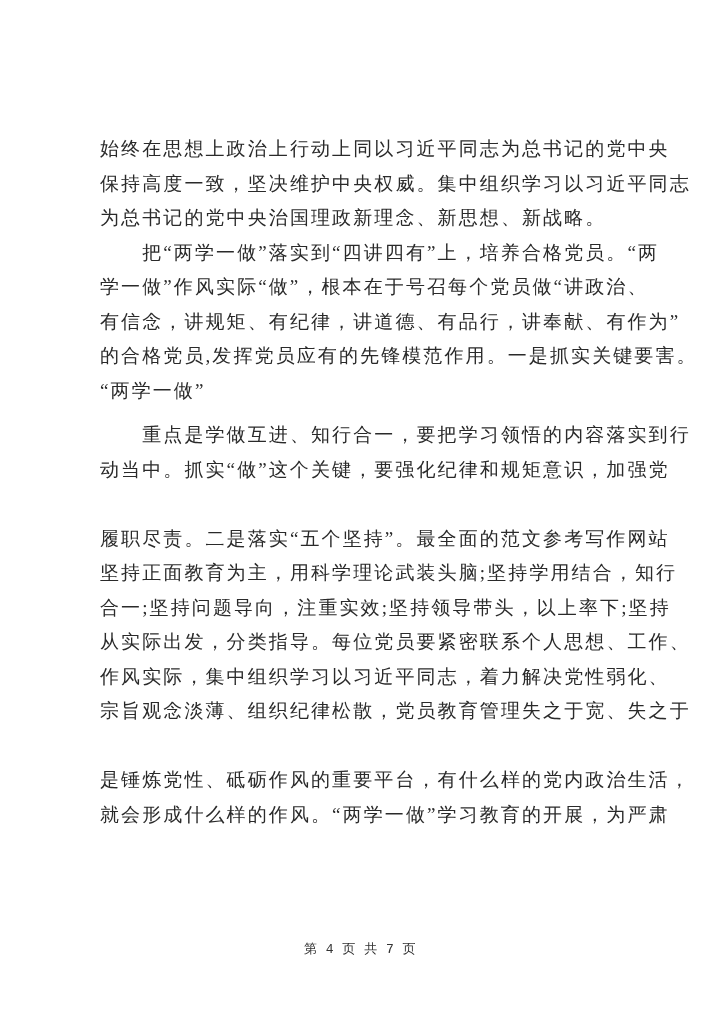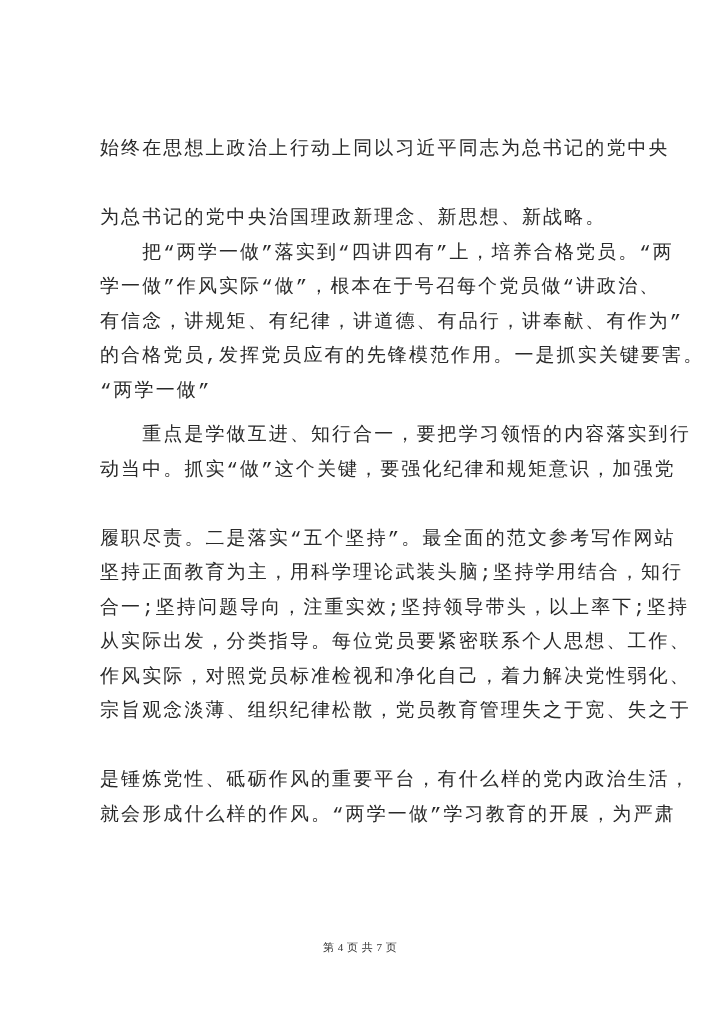--- a/index.html
+++ b/index.html
@@ -2,56 +2,57 @@
 <html><head>
 <meta charset="utf-8">
 <style>
   html, body { margin: 0; padding: 0; background: #ffffff; }
   body { width: 720px; height: 1018px; position: relative; overflow: hidden; }
   .page { position: absolute; left: 0; top: 0; width: 720px; height: 1018px; background: #ffffff; }
   .line {
     position: absolute;
     left: 100px;
     width: 530px;
-    font-family: Liberation Mono, monospace;
+    font-family: Liberation Serif, serif;
     font-size: 19px;
     color: #2a2a2a;
     letter-spacing: 2.1px;
     white-space: nowrap;
     line-height: 24px;
     height: 24px;
   }
   .footer {
     position: absolute;
     top: 940px;
     left: 0;
     width: 720px;
     text-align: center;
-    font-family: Liberation Serif, serif;
-    font-size: 11px;
+    font-family: Liberation Mono, monospace;
+    font-size: 13px;
     color: #333333;
     letter-spacing: 0.5px;
   }
 </style>
 </head>
 <body>
 
 <div class="page">
   <div class="line" style="top:137px">始终在思想上政治上行动上同以习近平同志为总书记的党中央</div>
+  <div class="line" style="top:172px">保持高度一致，坚决维护中央权威。集中组织学习以习近平同志</div>
   <div class="line" style="top:206px">为总书记的党中央治国理政新理念、新思想、新战略。</div>
   <div class="line" style="top:241px">　　把“两学一做”落实到“四讲四有”上，培养合格党员。“两</div>
   <div class="line" style="top:275px">学一做”作风实际“做”，根本在于号召每个党员做“讲政治、</div>
   <div class="line" style="top:344px">的合格党员,发挥党员应有的先锋模范作用。一是抓实关键要害。</div>
   <div class="line" style="top:310px">有信念，讲规矩、有纪律，讲道德、有品行，讲奉献、有作为”</div>
   <div class="line" style="top:379px">“两学一做”</div>
   <div class="line" style="top:423px">　　重点是学做互进、知行合一，要把学习领悟的内容落实到行</div>
   <div class="line" style="top:458px">动当中。抓实“做”这个关键，要强化纪律和规矩意识，加强党</div>
   <div class="line" style="top:527px">履职尽责。二是落实“五个坚持”。最全面的范文参考写作网站</div>
   <div class="line" style="top:561px">坚持正面教育为主，用科学理论武装头脑;坚持学用结合，知行</div>
   <div class="line" style="top:596px">合一;坚持问题导向，注重实效;坚持领导带头，以上率下;坚持</div>
   <div class="line" style="top:630px">从实际出发，分类指导。每位党员要紧密联系个人思想、工作、</div>
-  <div class="line" style="top:665px">作风实际，对照党员标准检视和净化自己，着力解决党性弱化、</div>
+  <div class="line" style="top:665px">作风实际，集中组织学习以习近平同志，着力解决党性弱化、</div>
   <div class="line" style="top:699px">宗旨观念淡薄、组织纪律松散，党员教育管理失之于宽、失之于</div>
   <div class="line" style="top:803px">就会形成什么样的作风。“两学一做”学习教育的开展，为严肃</div>
   <div class="line" style="top:768px">是锤炼党性、砥砺作风的重要平台，有什么样的党内政治生活，</div>
 
   <div class="footer">第 4 页  共 7 页</div>
 </div>
 
 </body></html>

